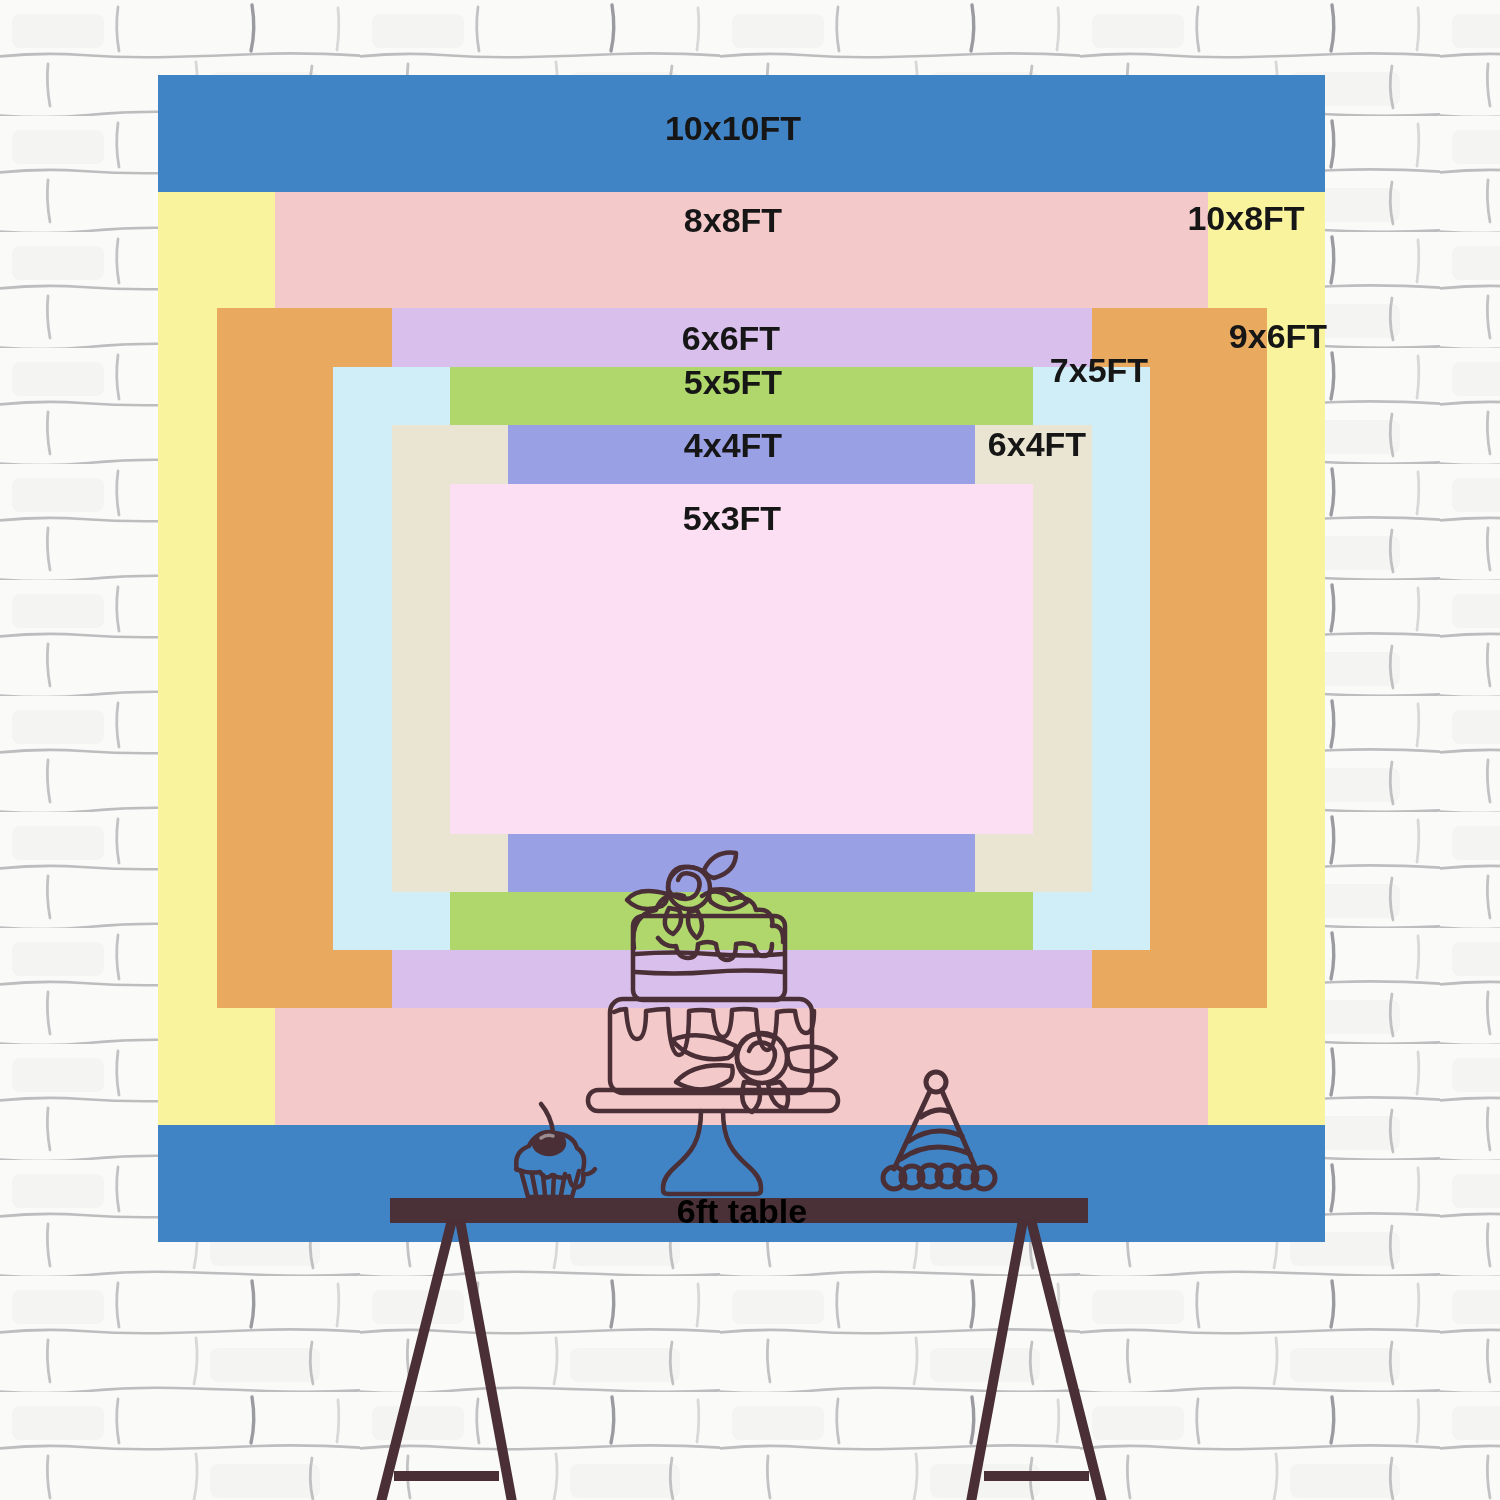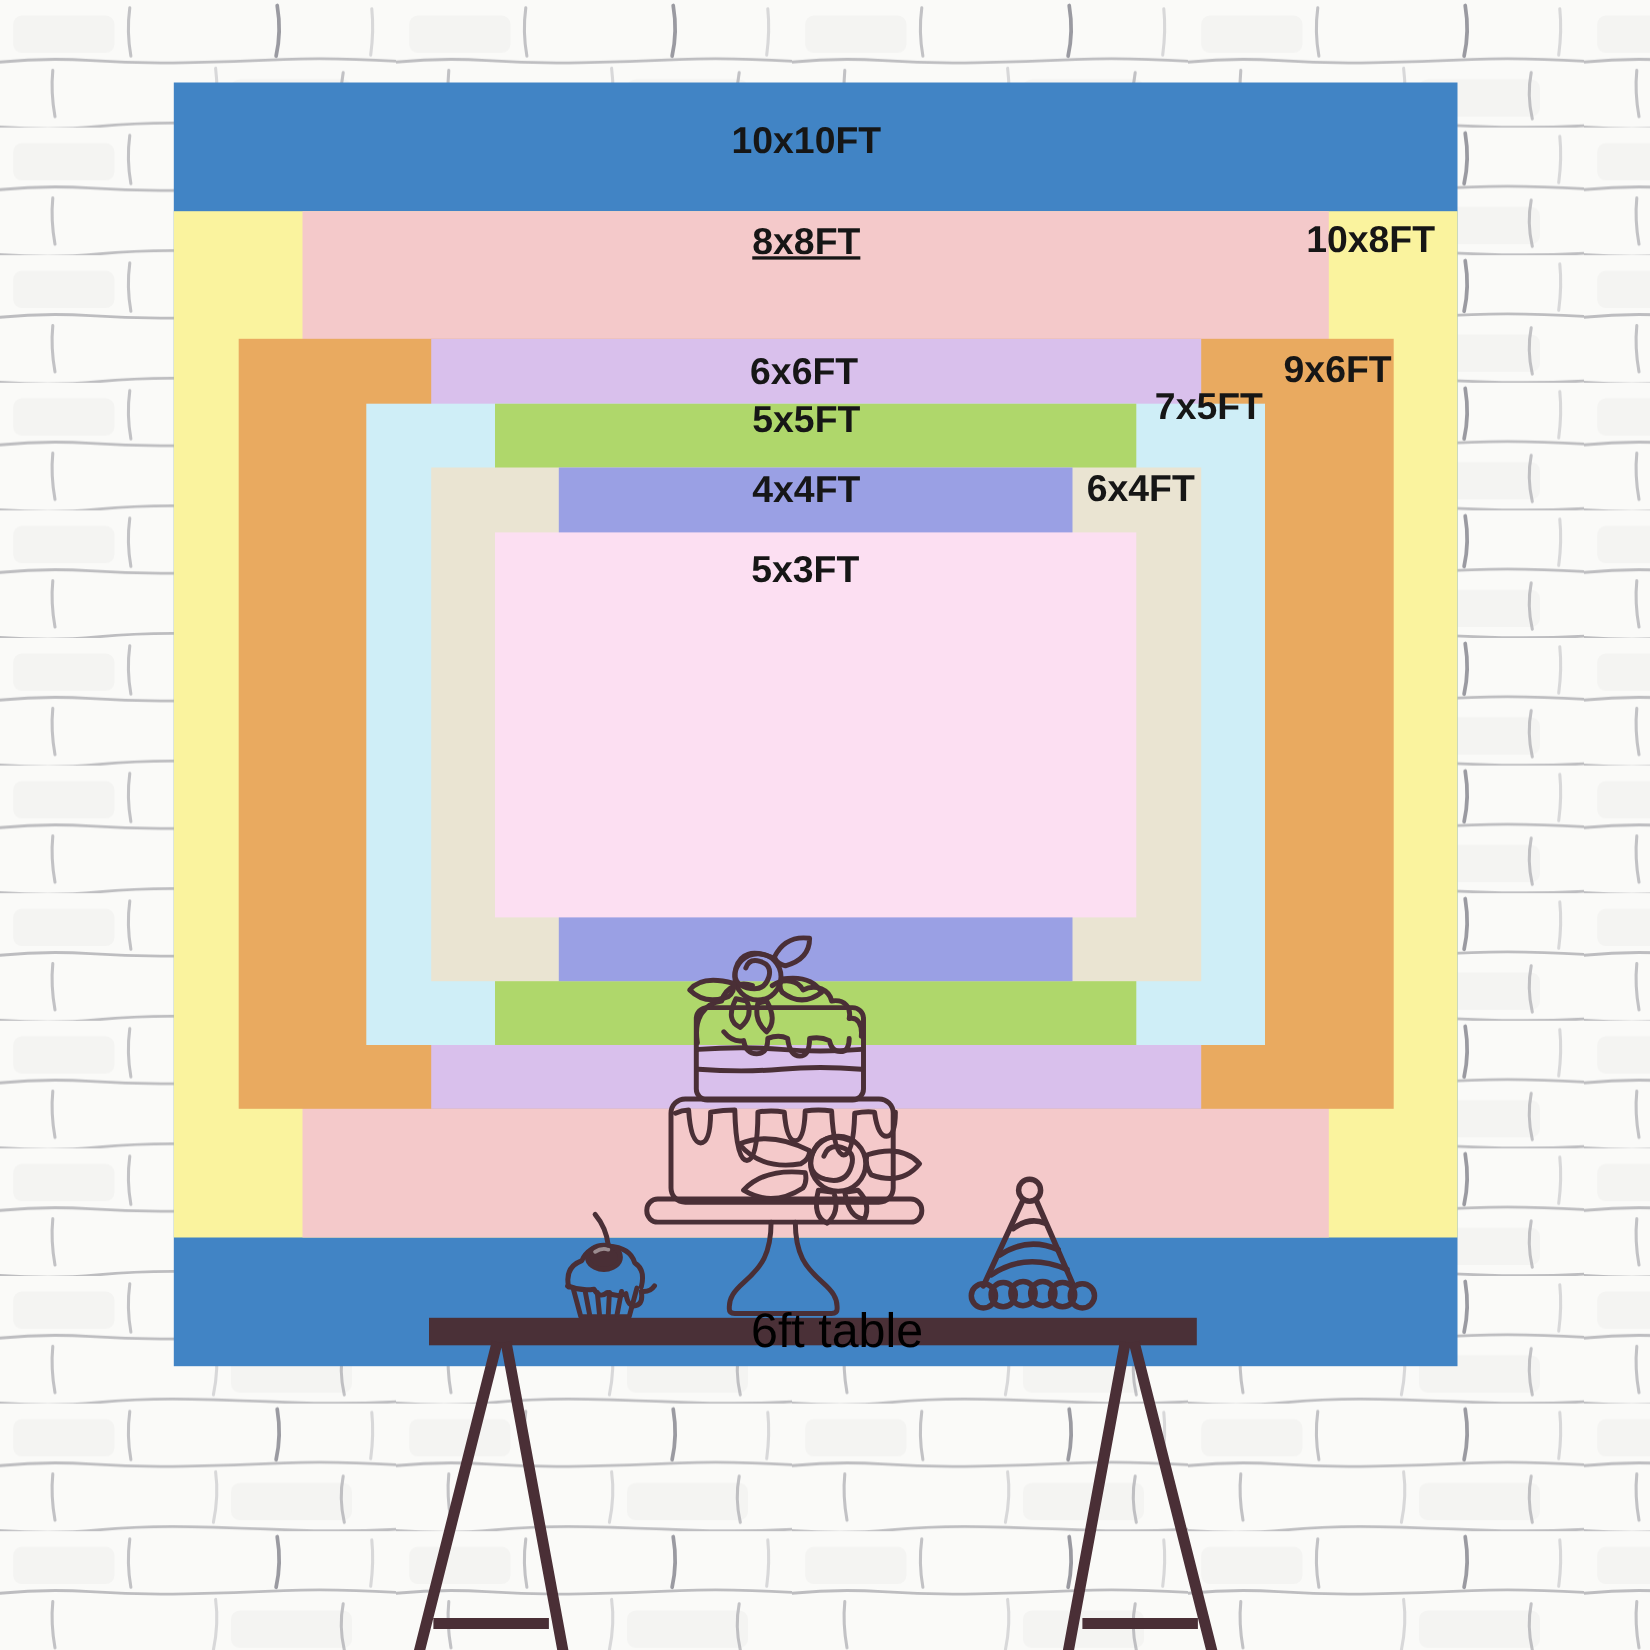--- a/index.html
+++ b/index.html
@@ -21,35 +21,35 @@
   .r7{left:392px;top:425px;width:700px;height:467px;}
   .r8{left:508px;top:425px;width:467px;height:467px;}
   .r9{left:450px;top:484px;width:583px;height:350px;}
   .size-label{
     position:absolute;z-index:2;transform:translate(-50%,-50%);
     font-size:34px;font-weight:600;line-height:1;white-space:nowrap;
     color:var(--label-color,#161616);
   }
   .L0{left:733px;top:128px;}
   .L1{left:1246px;top:218px;}
-  .L2{left:733px;top:220px;text-decoration:underline;}
-  .L3{left:1216px;top:336px;}
+  .L2{left:733px;top:220px;}
+  .L3{left:1278px;top:336px;}
   .L4{left:731px;top:338px;}
   .L5{left:1099px;top:370px;text-align:center;}
   .L6{left:733px;top:382px;}
   .L7{left:1037px;top:444px;}
   .L8{left:733px;top:445px;}
   .L9{left:732px;top:518px;}
   .table-bar{
     position:absolute;z-index:3;left:390px;top:1198px;width:698px;height:25px;
   }
   .art{z-index:4;pointer-events:none;}
   .table-label{
-    position:absolute;z-index:5;left:761px;top:1211px;transform:translate(-50%,-50%);
-    font-size:44px;font-weight:400;white-space:nowrap;
+    position:absolute;z-index:5;left:742px;top:1211px;transform:translate(-50%,-50%);
+    font-size:34px;font-weight:700;white-space:nowrap;
     color:var(--table-label-color,#000);
   }
   .ink{stroke:var(--illustration-line,#4a2f36);fill:none;stroke-linecap:round;stroke-linejoin:round;}
   .ink-fill{stroke:var(--illustration-line,#4a2f36);fill:var(--illustration-line,#4a2f36);}
   .legs{stroke:var(--illustration-line,#4a2f36);stroke-width:10;stroke-linecap:butt;fill:none;}
   .wl{fill:none;stroke:var(--wall-line,#8a8a92);stroke-width:2.6;opacity:.55;stroke-linecap:round;}
   .wj{fill:none;stroke:var(--wall-line,#8a8a92);stroke-width:2.8;opacity:.5;stroke-linecap:round;}
   .wj.d{opacity:.85;stroke-width:3.4;}
   .wj.l{opacity:.3;}
   .wf{fill:var(--wall-line,#8a8a92);opacity:.05;}

